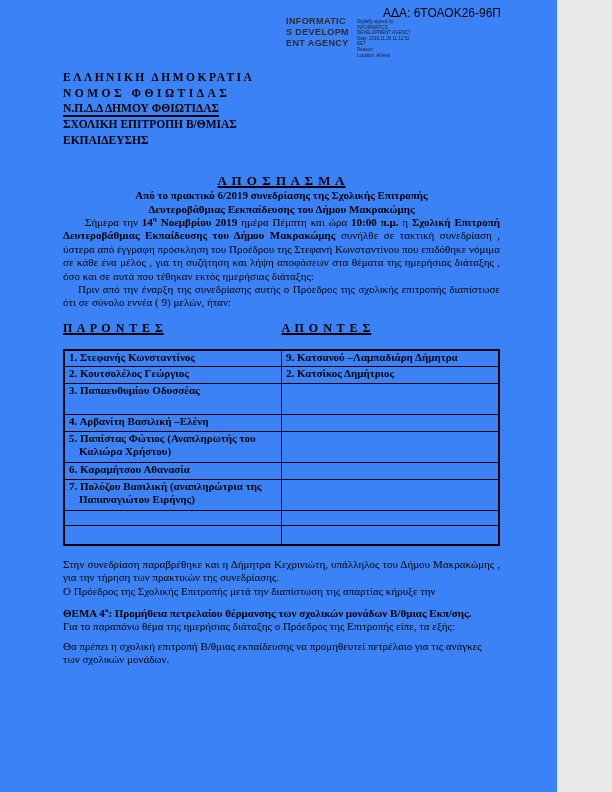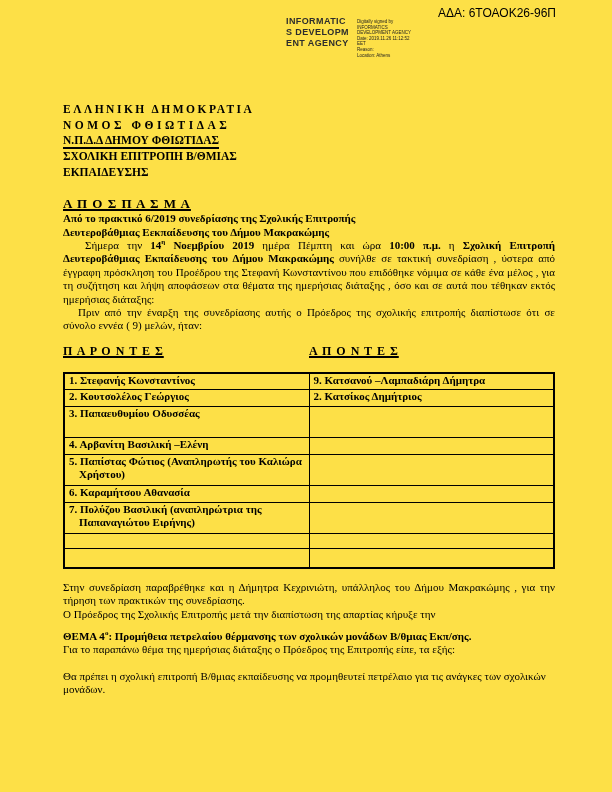--- a/index.html
+++ b/index.html
@@ -1,18 +1,18 @@
 <!DOCTYPE html>
 <html><head>
 <meta charset="utf-8">
 <style>
   html,body{margin:0;padding:0;background:#e8e8e8;}
   .page{
-    width:612px;height:792px;background:#fde047;position:relative;
-    box-sizing:border-box;padding:102px 57px 0 63px;
+    width:557px;height:792px;background:#3b82f6;position:relative;
+    box-sizing:border-box;padding:70px 57px 0 63px;
     font-family:"Liberation Serif", serif;color:#000;overflow:hidden;
   }
   
   .ada{
     position:absolute;top:6px;right:56px;
     font-family:"Liberation Sans", sans-serif;font-size:12px;color:#000;
   }
   
   .sig{position:absolute;left:286px;top:16px;display:flex;gap:7px;}
   .sig-agency{
@@ -20,21 +20,21 @@
     font-weight:bold;line-height:11px;color:#2d2d2d;word-break:break-all;
     letter-spacing:0.4px;
   }
   .sig-details{font-family:"Liberation Sans", sans-serif;font-size:4.5px;line-height:5.6px;color:#1f1f1f;padding-top:3px;}
   
   .hdr{font-weight:bold;font-size:11.5px;line-height:15.5px;}
   .ls1{letter-spacing:2.5px;}
   .ls2{letter-spacing:3.5px;}
   .ul-thick{display:inline-block;border-bottom:2.5px solid #000;line-height:13px;}
   
-  .title-wrap{margin-top:14px;}
+  .title-wrap{text-align:center;margin-top:23px;}
   .title-main{font-weight:bold;font-size:13px;letter-spacing:1px;text-decoration:underline;text-decoration-thickness:1.5px;}
   .title-sub{font-weight:bold;font-size:11px;line-height:13.5px;}
   
   .para{font-size:11px;line-height:13.4px;text-align:justify;}
   .p1{text-indent:22px;}
   .p2{text-indent:15px;}
   .bold{font-weight:bold;}
   sup{font-size:7px;line-height:0;}
   
   .att-headers{display:flex;margin-top:11px;font-weight:bold;font-size:12px;}
@@ -49,21 +49,21 @@
   tr.h-m td{height:16px;}
   tr.h-t td{height:30px;}
   tr.h-e td{height:14px;}
   tr.h-l td{height:18px;}
   
   .close-block{margin-top:12px;}
   .line{font-size:11px;line-height:13.4px;}
   
   .topic{margin-top:9px;}
   .topic-heading{font-weight:bold;font-size:11px;line-height:13.4px;}
-  .topic-body{margin-top:13px;}
+  .topic-body{margin-top:6px;}
 </style>
 </head>
 <body>
 
 <div class="page">
 
   <div class="ada">ΑΔΑ: 6ΤΟΑΟΚ26-96Π</div>
 
   <div class="sig">
     <div class="sig-agency">INFORMATICS DEVELOPMENT AGENCY</div>

